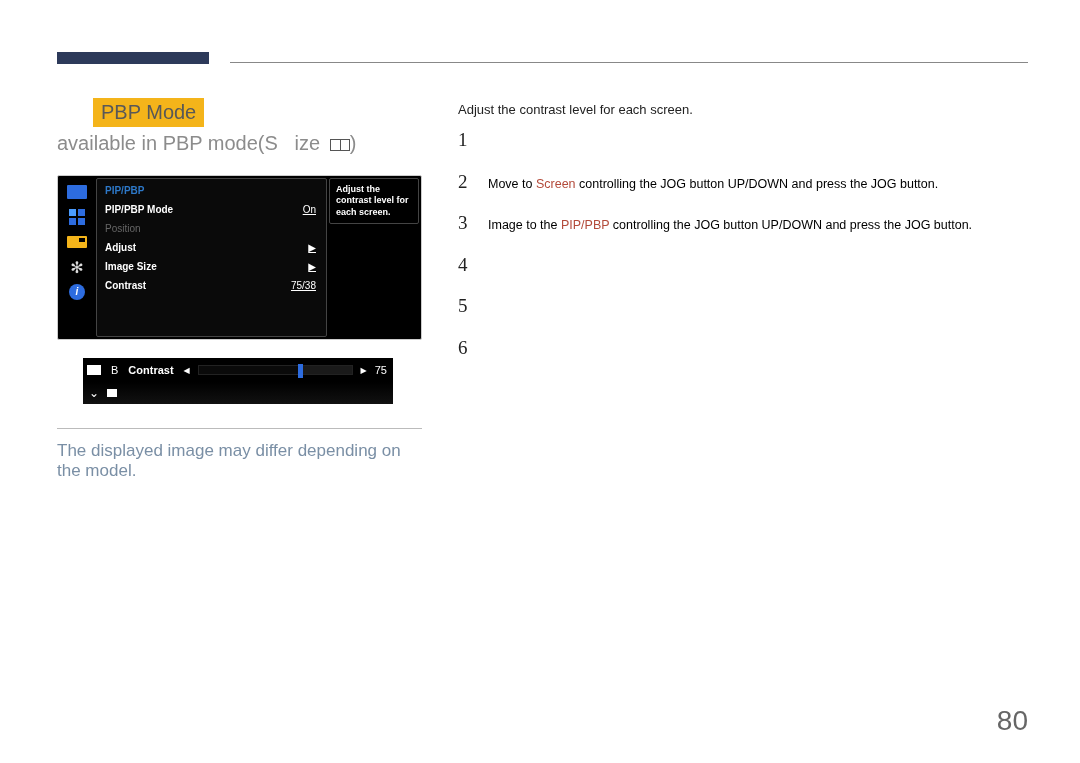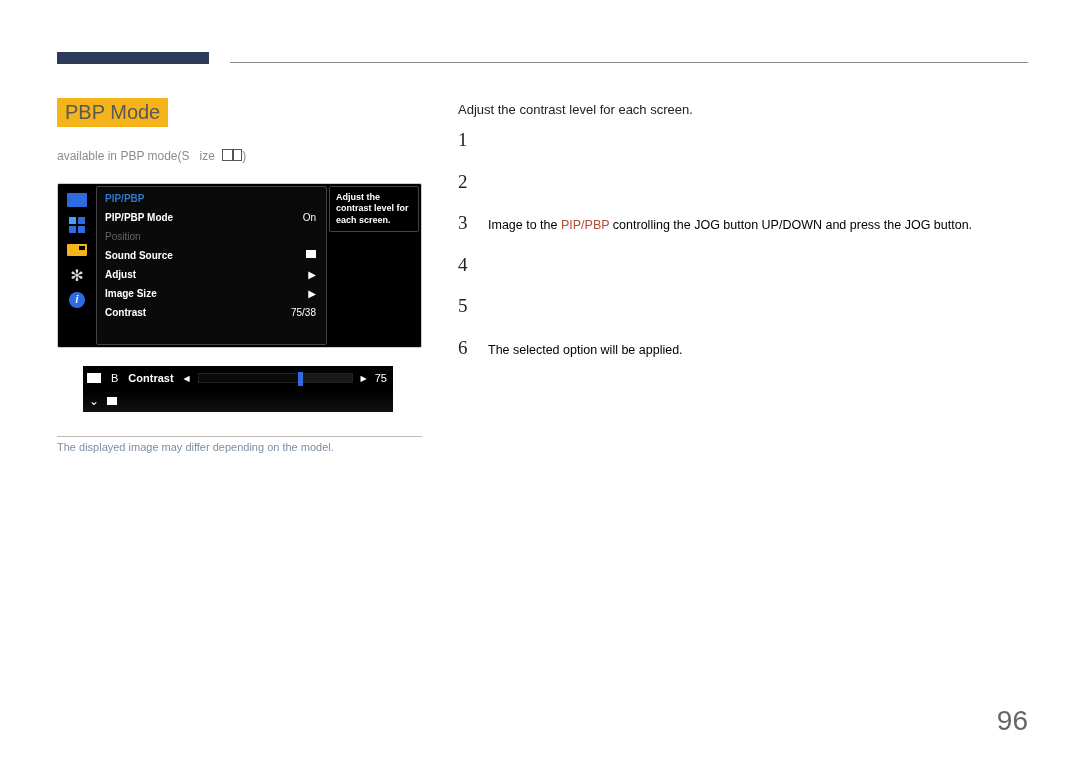--- a/index.html
+++ b/index.html
@@ -29,25 +29,26 @@
       left: 57px; top: 98px;
       width: 365px;
     }
     .section-title {
       display: inline-block;
       background: #f4b41a;
       color: #585858;
       font-size: 20px;
       padding: 3px 8px;
       font-weight: 400;
+      margin-left: 36px;
     }
     .subtitle {
-      margin-top: 22px;
+      margin-top: 5px;
       color: #8c8c8c;
-      font-size: 12px;
+      font-size: 20px;
       font-weight: 400;
     }
     .subtitle .orange { color: #8c8c8c; }
     .pbp-icon {
       display: inline-block;
       width: 20px; height: 12px;
       border: 1.5px solid #555;
       vertical-align: -1px;
       position: relative;
       margin-left: 4px;
@@ -109,27 +110,27 @@
     }
     .osd-title {
       color: #2d78c8;
       padding: 6px 8px 4px;
       font-weight: bold;
       font-size: 10px;
     }
     .osd-row {
       display: flex;
       justify-content: space-between;
-      align-items: flex-start;
+      align-items: flex-end;
       padding: 4px 10px 4px 8px;
       font-size: 10px;
       font-weight: bold;
     }
     .osd-row.dim { color: #666; font-weight: normal; }
-    .osd-row .val { font-weight: normal; font-size: 10px; }
+    .osd-row .val { font-weight: normal; font-size: 10px; text-decoration: underline; }
     .sizeval {
       width: 14px; height: 9px; border: 1px solid #fff; position: relative;
     }
     .sizeval::before { content:''; position:absolute; left:50%; top:0; bottom:0; width:1px; background:#fff;}
     .soundval { width: 10px; height: 8px; background: #fff; }
     .arrow-r { font-size: 8px; }
     .osd-tooltip {
       position: absolute;
       right: 2px; top: 2px;
       width: 90px;
@@ -197,22 +198,22 @@
     .slider-bottom .caret { color: #fff; font-size: 12px; }
     .slider-bottom .sq { width: 10px; height: 8px; background: #fff; }
 
     .left-divider {
       margin-top: 24px;
       height: 1px;
       background: #bbb;
       width: 365px;
     }
     .footnote {
-      margin-top: 4px;
-      font-size: 11px;
+      margin-top: 12px;
+      font-size: 17px;
       color: #7a8fa5;
     }
 
     
     .right-col {
       position: absolute;
       left: 458px; top: 102px;
       right: 52px;
     }
     .lead {
@@ -295,24 +296,20 @@
     </div>
 
     <div class="osd-main">
       <div class="osd-title">PIP/PBP</div>
       <div class="osd-row">
         <span>PIP/PBP Mode</span>
         <span class="val">On</span>
       </div>
       <div class="osd-row dim">
         <span>Position</span>
-      </div>
-      <div class="osd-row">
-        <span>Sound Source</span>
-        <span class="soundval"></span>
       </div>
       <div class="osd-row">
         <span>Adjust</span>
         <span class="val arrow-r">▶</span>
       </div>
       <div class="osd-row">
         <span>Image Size</span>
         <span class="val arrow-r">▶</span>
       </div>
       <div class="osd-row">
@@ -350,33 +347,35 @@
 </div>
 
 <div class="right-col">
   <div class="lead">Adjust the contrast level for each screen.</div>
   <ol class="steps">
     <li>
       <span class="num">1</span>
     </li>
     <li>
       <span class="num">2</span>
+      <span>
+        <span>Move to </span><span class="red">Screen</span><span> controlling the JOG button UP/DOWN and press the JOG button.</span>
+      </span>
     </li>
     <li>
       <span class="num">3</span>
       <span>
         <span>Image to the </span><span class="red">PIP/PBP</span><span> controlling the JOG button UP/DOWN and press the JOG button.</span>
       </span>
     </li>
     <li>
       <span class="num">4</span>
     </li>
     <li>
       <span class="num">5</span>
     </li>
     <li>
       <span class="num">6</span>
-      <span>The selected option will be applied.</span>
     </li>
   </ol>
 </div>
 
-<div class="page-num">96</div>
+<div class="page-num">80</div>
 
 </body></html>

